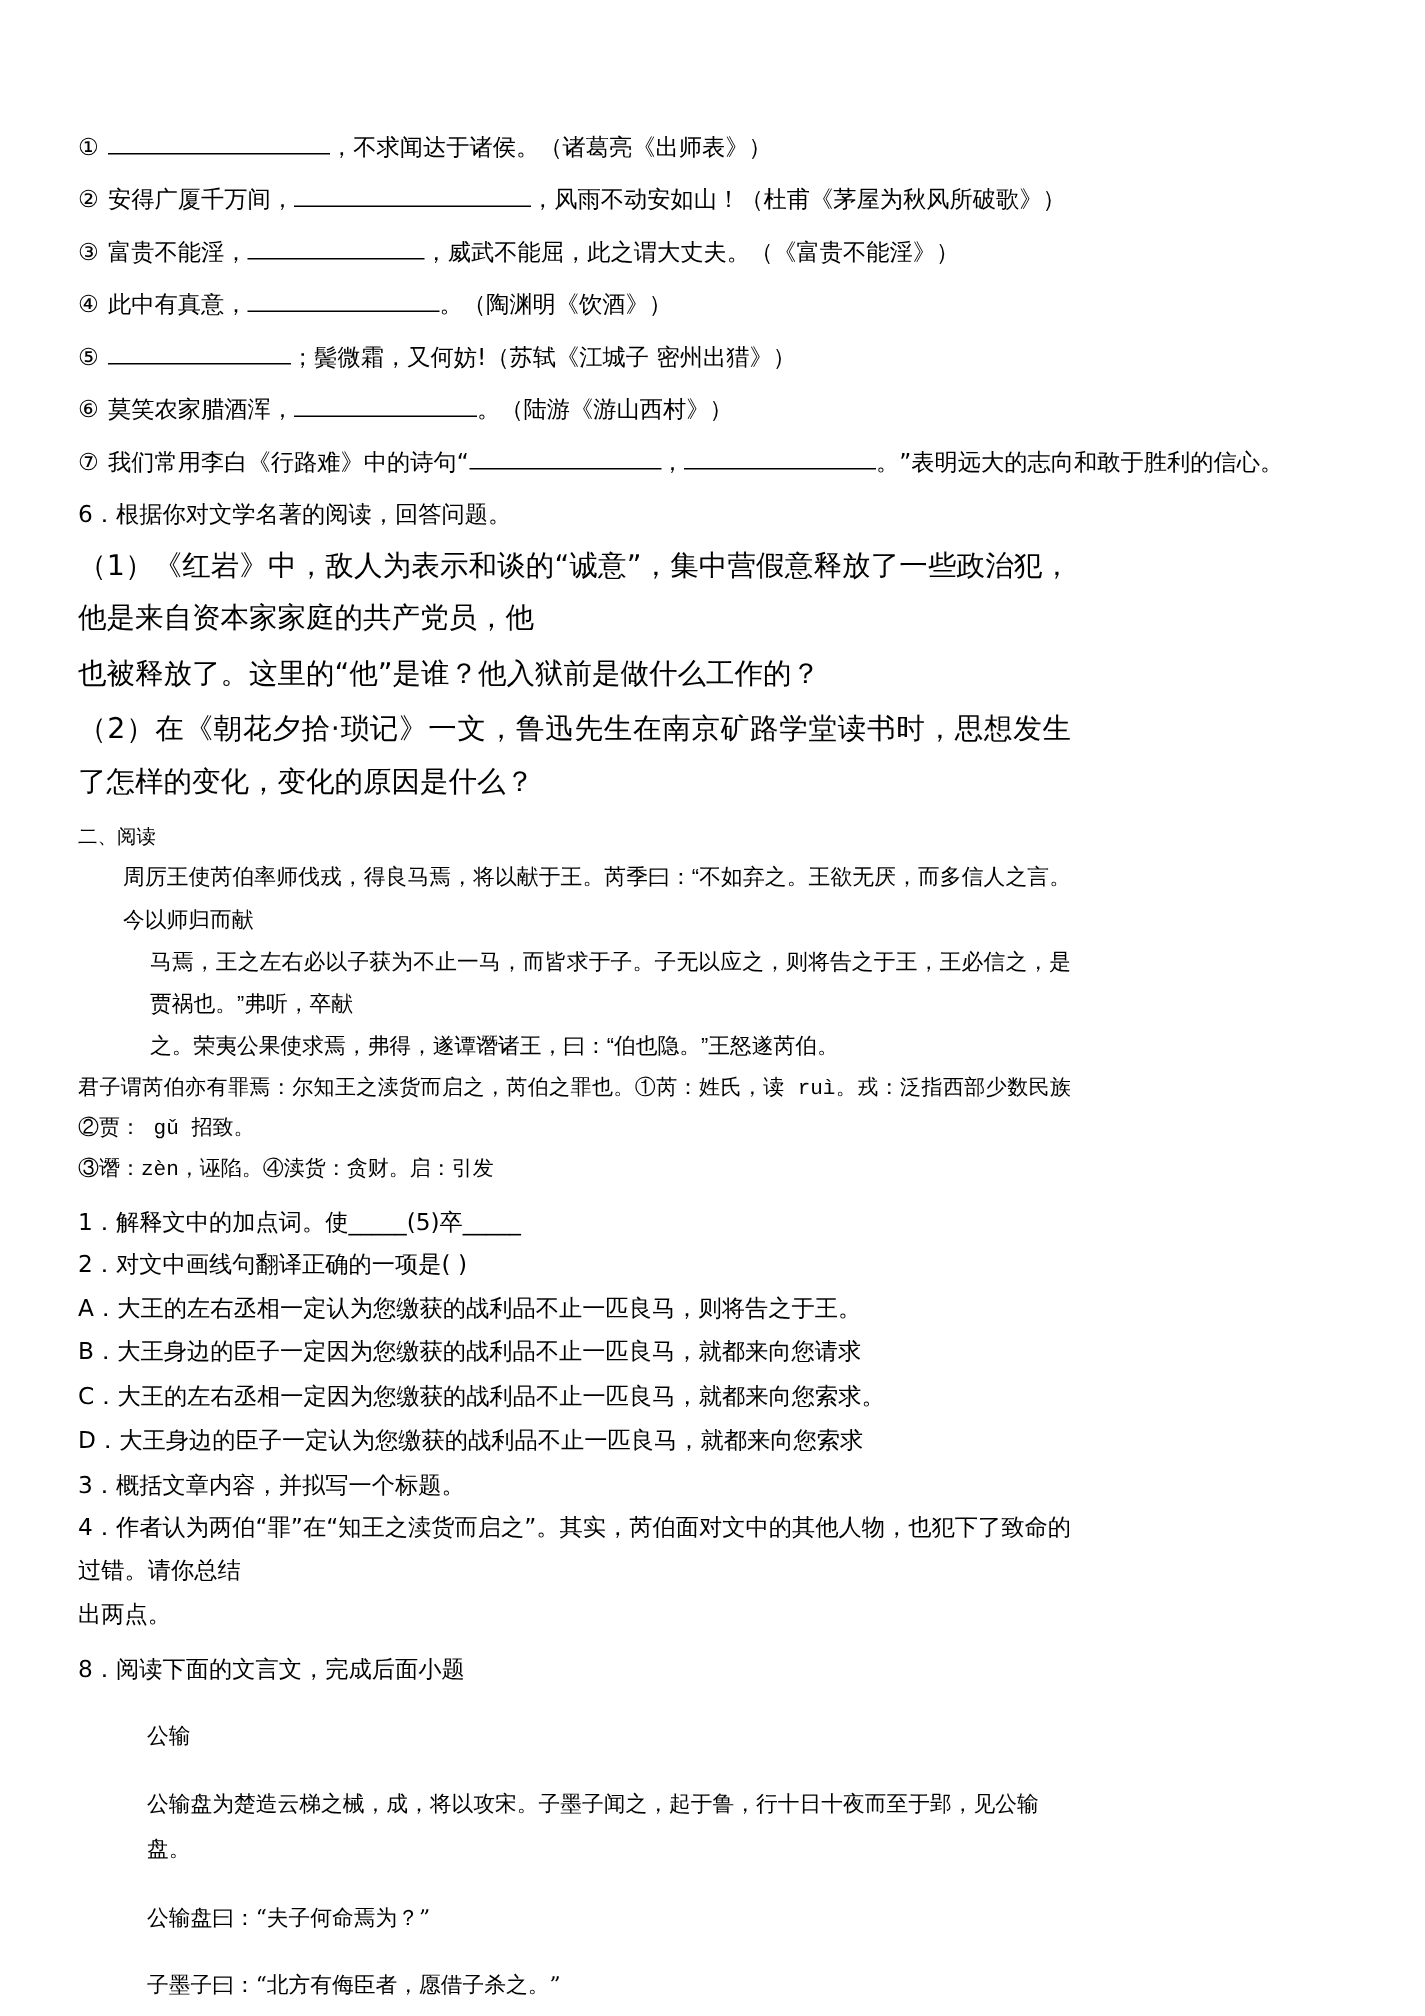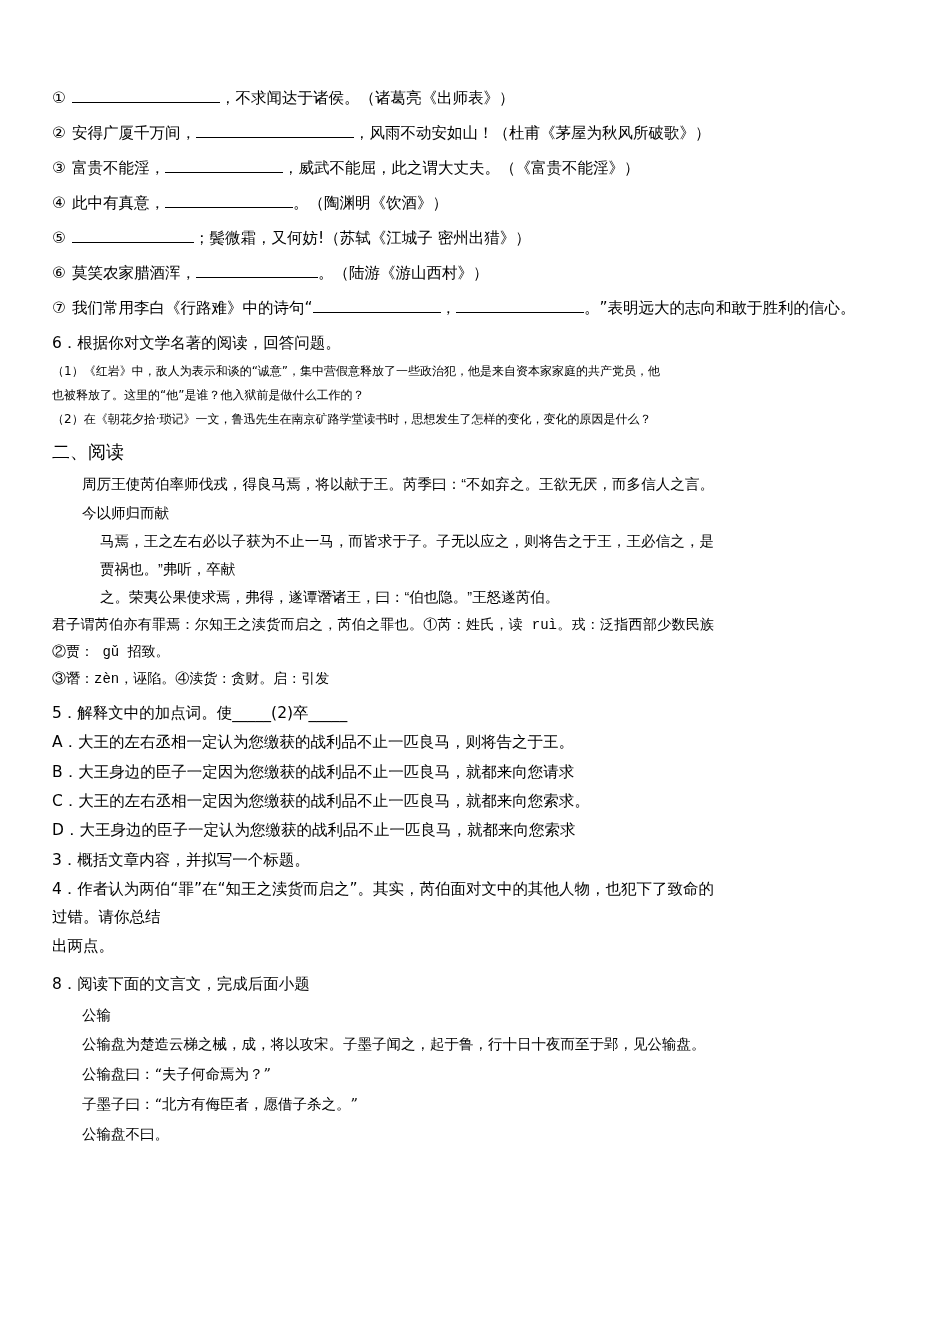--- a/index.html
+++ b/index.html
@@ -41,28 +41,28 @@
     width: 20px;
     font-family: "DejaVu Sans", sans-serif;
   }
   .q-head {
     font-size: 15.5px;
     line-height: 1.6;
     margin: 6px 0 4px 0;
     font-family: "DejaVu Sans", sans-serif;
   }
   .q-para {
-    font-size: 12px;
+    font-size: 19px;
     line-height: 1.85;
     margin: 0 0 2px 0;
     text-align: justify;
     font-family: "DejaVu Sans", sans-serif;
   }
   .section-title {
-    font-size: 18px;
+    font-size: 13px;
     line-height: 1.6;
     margin: 8px 0 3px 0;
     font-family: Liberation Sans, sans-serif;
   }
   .item-line {
     font-size: 15.5px;
     line-height: 1.75;
     margin: 0 0 3px 0;
     font-family: "DejaVu Sans", sans-serif;
   }
@@ -93,21 +93,21 @@
     font-size: 15.5px;
     line-height: 1.85;
     margin: 0;
     font-family: "DejaVu Sans", sans-serif;
   }
   .gongshu {
     font-family: "DejaVu Serif", serif;
     font-size: 14.5px;
     line-height: 2.05;
     padding-left: 30px;
-    margin: 0;
+    margin: 16px;
   }
   .spacer-6 { height: 6px; }
   .spacer-10 { height: 10px; }
 </style>
 </head>
 <body>
 
 <div class="page">
 
   <div>
@@ -143,21 +143,22 @@
 
   <div class="section-title">二、阅读</div>
 
   <div>
     <div class="classical ind2">周厉王使芮伯率师伐戎，得良马焉，将以献于王。芮季曰：“不如弃之。王欲无厌，而多信人之言。今以师归而献</div>
     <div class="classical ind1">马焉，王之左右必以子获为不止一马，而皆求于子。子无以应之，则将告之于王，王必信之，是贾祸也。”弗听，卒献</div>
     <div class="classical ind1">之。荣夷公果使求焉，弗得，遂谭谮诸王，曰：“伯也隐。”王怒遂芮伯。</div>
     <div class="notes">君子谓芮伯亦有罪焉：尔知王之渎货而启之，芮伯之罪也。①芮：姓氏，读 ruì。戎：泛指西部少数民族 ②贾： gǔ 招致。</div>
     <div class="notes">③谮：zèn，诬陷。④渎货：贪财。启：引发</div>
     <div class="spacer-6"></div>
-    <div class="sub">5．解释文中的加点词。使_____(2)卒_____</div>
+    <div class="sub">1．解释文中的加点词。使_____(5)卒_____</div>
+    <div class="sub">2．对文中画线句翻译正确的一项是(    )</div>
     <div class="opt">A．大王的左右丞相一定认为您缴获的战利品不止一匹良马，则将告之于王。</div>
     <div class="opt">B．大王身边的臣子一定因为您缴获的战利品不止一匹良马，就都来向您请求</div>
     <div class="opt">C．大王的左右丞相一定因为您缴获的战利品不止一匹良马，就都来向您索求。</div>
     <div class="opt">D．大王身边的臣子一定认为您缴获的战利品不止一匹良马，就都来向您索求</div>
     <div class="sub">3．概括文章内容，并拟写一个标题。</div>
     <div class="sub">4．作者认为两伯“罪”在“知王之渎货而启之”。其实，芮伯面对文中的其他人物，也犯下了致命的过错。请你总结</div>
     <div class="sub">出两点。</div>
   </div>
 
   <div class="spacer-10"></div>

